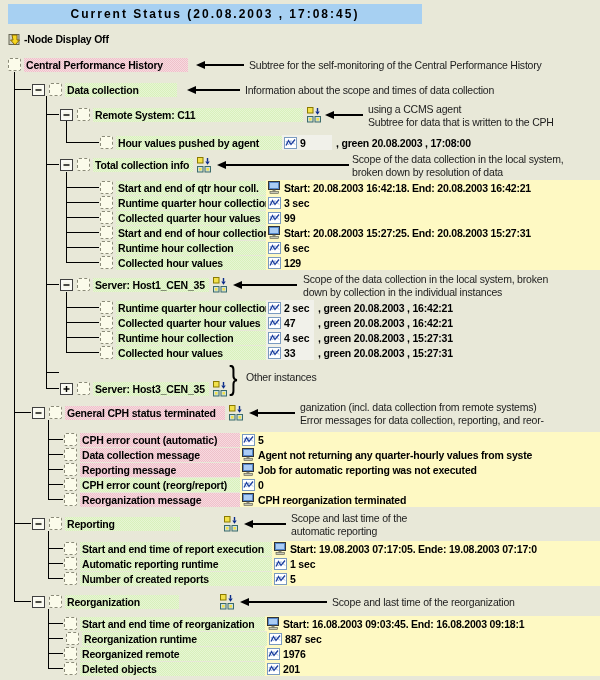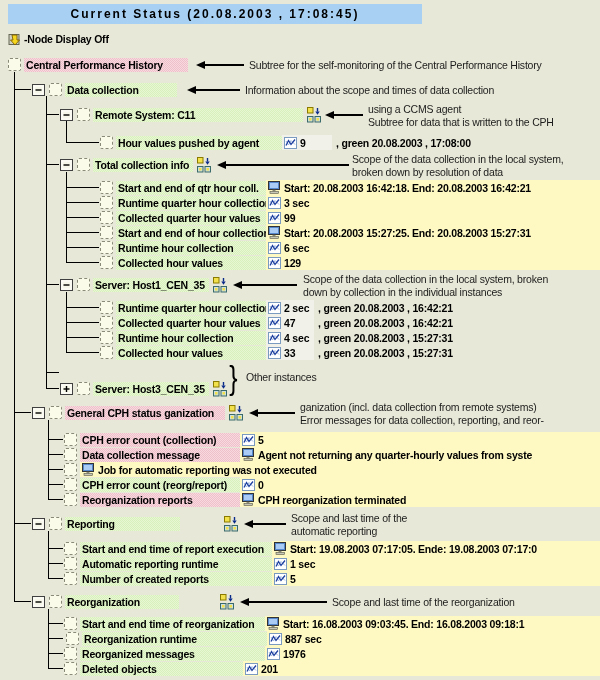--- a/index.html
+++ b/index.html
@@ -311,76 +311,77 @@
       </svg>
   </div>
   <div id="brace">}</div>
   <div id="othertxt">Other instances</div>
 
   <div class="row" style="top:405px;left:32px">
     <svg class="exp" width="13" height="12">
         <use href="#sy-minus"></use>
       </svg>
     <span class="cbx"></span>
-    <span class="lbl pink" style="width:160px">General CPH status ganization</span>
+    <span class="lbl pink" style="width:160px">General CPH status terminated</span>
     <svg class="ico" style="margin-left:4px" width="14" height="16">
         <use href="#sy-sub"></use>
       </svg>
     <span class="arr" style="width:46px;margin-left:6px">
         <span class="h"></span>
         <span class="l"></span>
       </span>
   </div>
   <div class="note2" style="left:300px;top:401px">
     <div>ganization (incl. data collection from remote systems)</div>
       <div>Error messages for data collection, reporting, and reor-</div>
   </div>
 
   <div class="row" style="top:432px;left:64px">
     <span class="cbx"></span>
-    <span class="lbl pink" style="width:160px">CPH error count (collection)</span>
+    <span class="lbl pink" style="width:160px">CPH error count (automatic)</span>
     <span class="band">
         <svg class="ico" style="margin-left:2px" width="13" height="12">
           <use href="#sy-chart"></use>
         </svg>
       <span class="bval">5</span>
       </span>
   </div>
   <div class="row" style="top:447px;left:64px">
     <span class="cbx"></span>
     <span class="lbl pink" style="width:160px">Data collection message</span>
     <span class="band">
         <svg class="ico" style="margin-left:2px" width="13" height="13">
           <use href="#sy-mon"></use>
         </svg>
       <span class="bval">Agent not returning any quarter-hourly values from syste</span>
       </span>
   </div>
   <div class="row" style="top:462px;left:64px">
     <span class="cbx"></span>
+    <span class="lbl pink" style="width:160px">Reporting message</span>
     <span class="band">
         <svg class="ico" style="margin-left:2px" width="13" height="13">
           <use href="#sy-mon"></use>
         </svg>
       <span class="bval">Job for automatic reporting was not executed</span>
       </span>
   </div>
   <div class="row" style="top:477px;left:64px">
     <span class="cbx"></span>
     <span class="lbl green" style="width:160px">CPH error count (reorg/report)</span>
     <span class="band">
         <svg class="ico" style="margin-left:2px" width="13" height="12">
           <use href="#sy-chart"></use>
         </svg>
       <span class="bval">0</span>
       </span>
   </div>
   <div class="row" style="top:492px;left:64px">
     <span class="cbx"></span>
-    <span class="lbl pink" style="width:160px">Reorganization reports</span>
+    <span class="lbl pink" style="width:160px">Reorganization message</span>
     <span class="band">
         <svg class="ico" style="margin-left:2px" width="13" height="13">
           <use href="#sy-mon"></use>
         </svg>
       <span class="bval">CPH reorganization terminated</span>
       </span>
   </div>
 
   <div class="row" style="top:516px;left:32px">
     <svg class="exp" width="13" height="12">
@@ -463,31 +464,31 @@
     <span class="lbl green" style="width:185px">Reorganization runtime</span>
     <span class="band">
         <svg class="ico" style="margin-left:2px" width="13" height="12">
           <use href="#sy-chart"></use>
         </svg>
       <span class="bval">887 sec</span>
       </span>
   </div>
   <div class="row" style="top:646px;left:64px">
     <span class="cbx"></span>
-    <span class="lbl green" style="width:185px">Reorganized messages</span>
+    <span class="lbl green" style="width:185px">Reorganized remote</span>
     <span class="band">
         <svg class="ico" style="margin-left:2px" width="13" height="12">
           <use href="#sy-chart"></use>
         </svg>
       <span class="bval">1976</span>
       </span>
   </div>
   <div class="row" style="top:661px;left:64px">
     <span class="cbx"></span>
-    <span class="lbl green" style="width:163px">Deleted objects</span>
+    <span class="lbl green" style="width:185px">Deleted objects</span>
     <span class="band">
         <svg class="ico" style="margin-left:2px" width="13" height="12">
           <use href="#sy-chart"></use>
         </svg>
       <span class="bval">201</span>
       </span>
   </div>
 
 </div>
 

